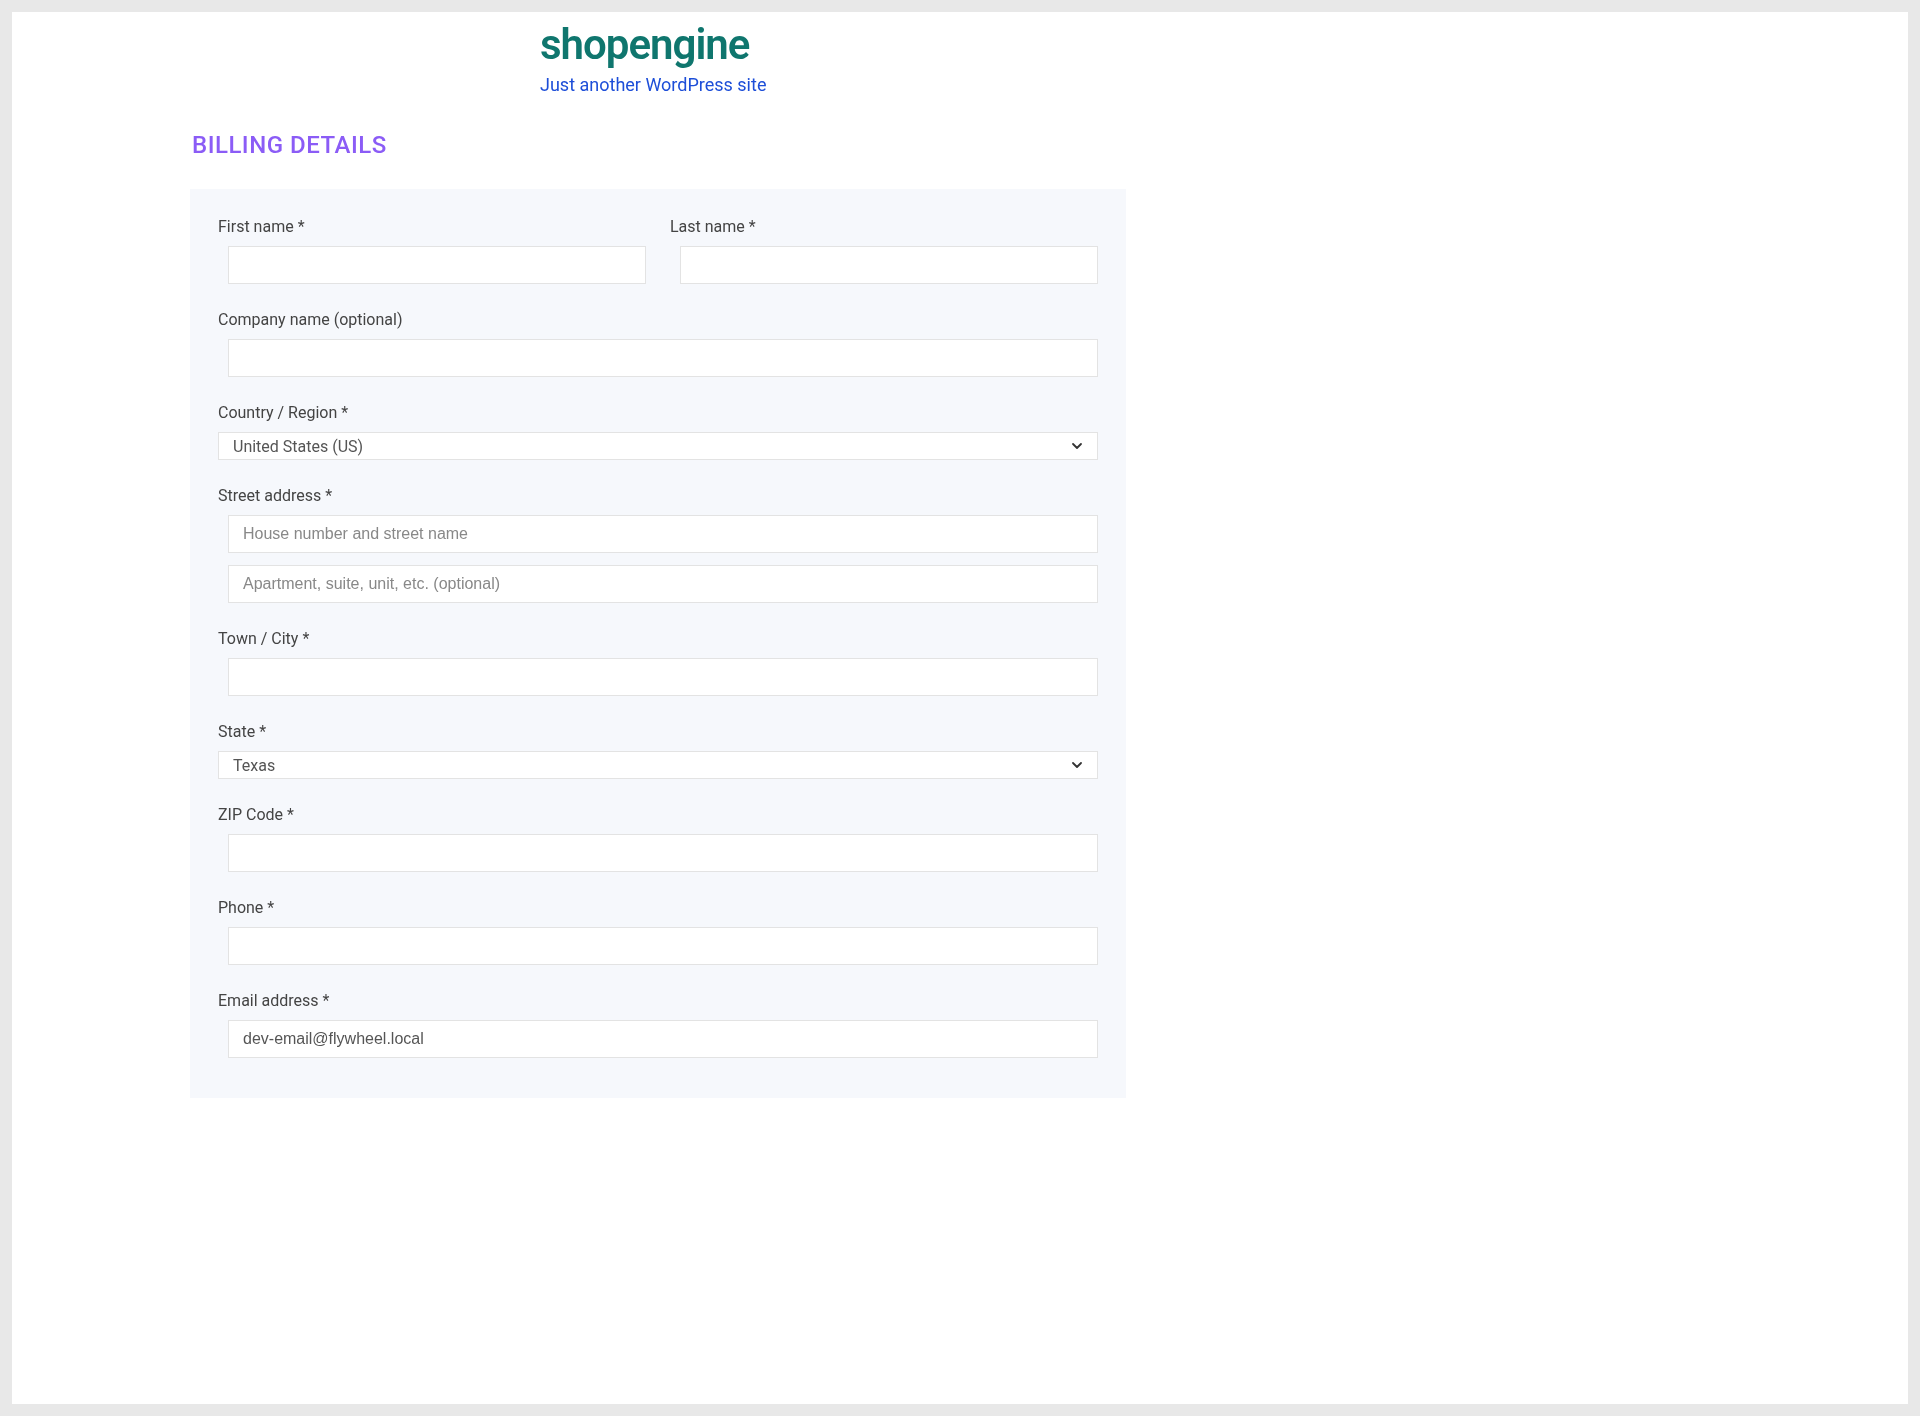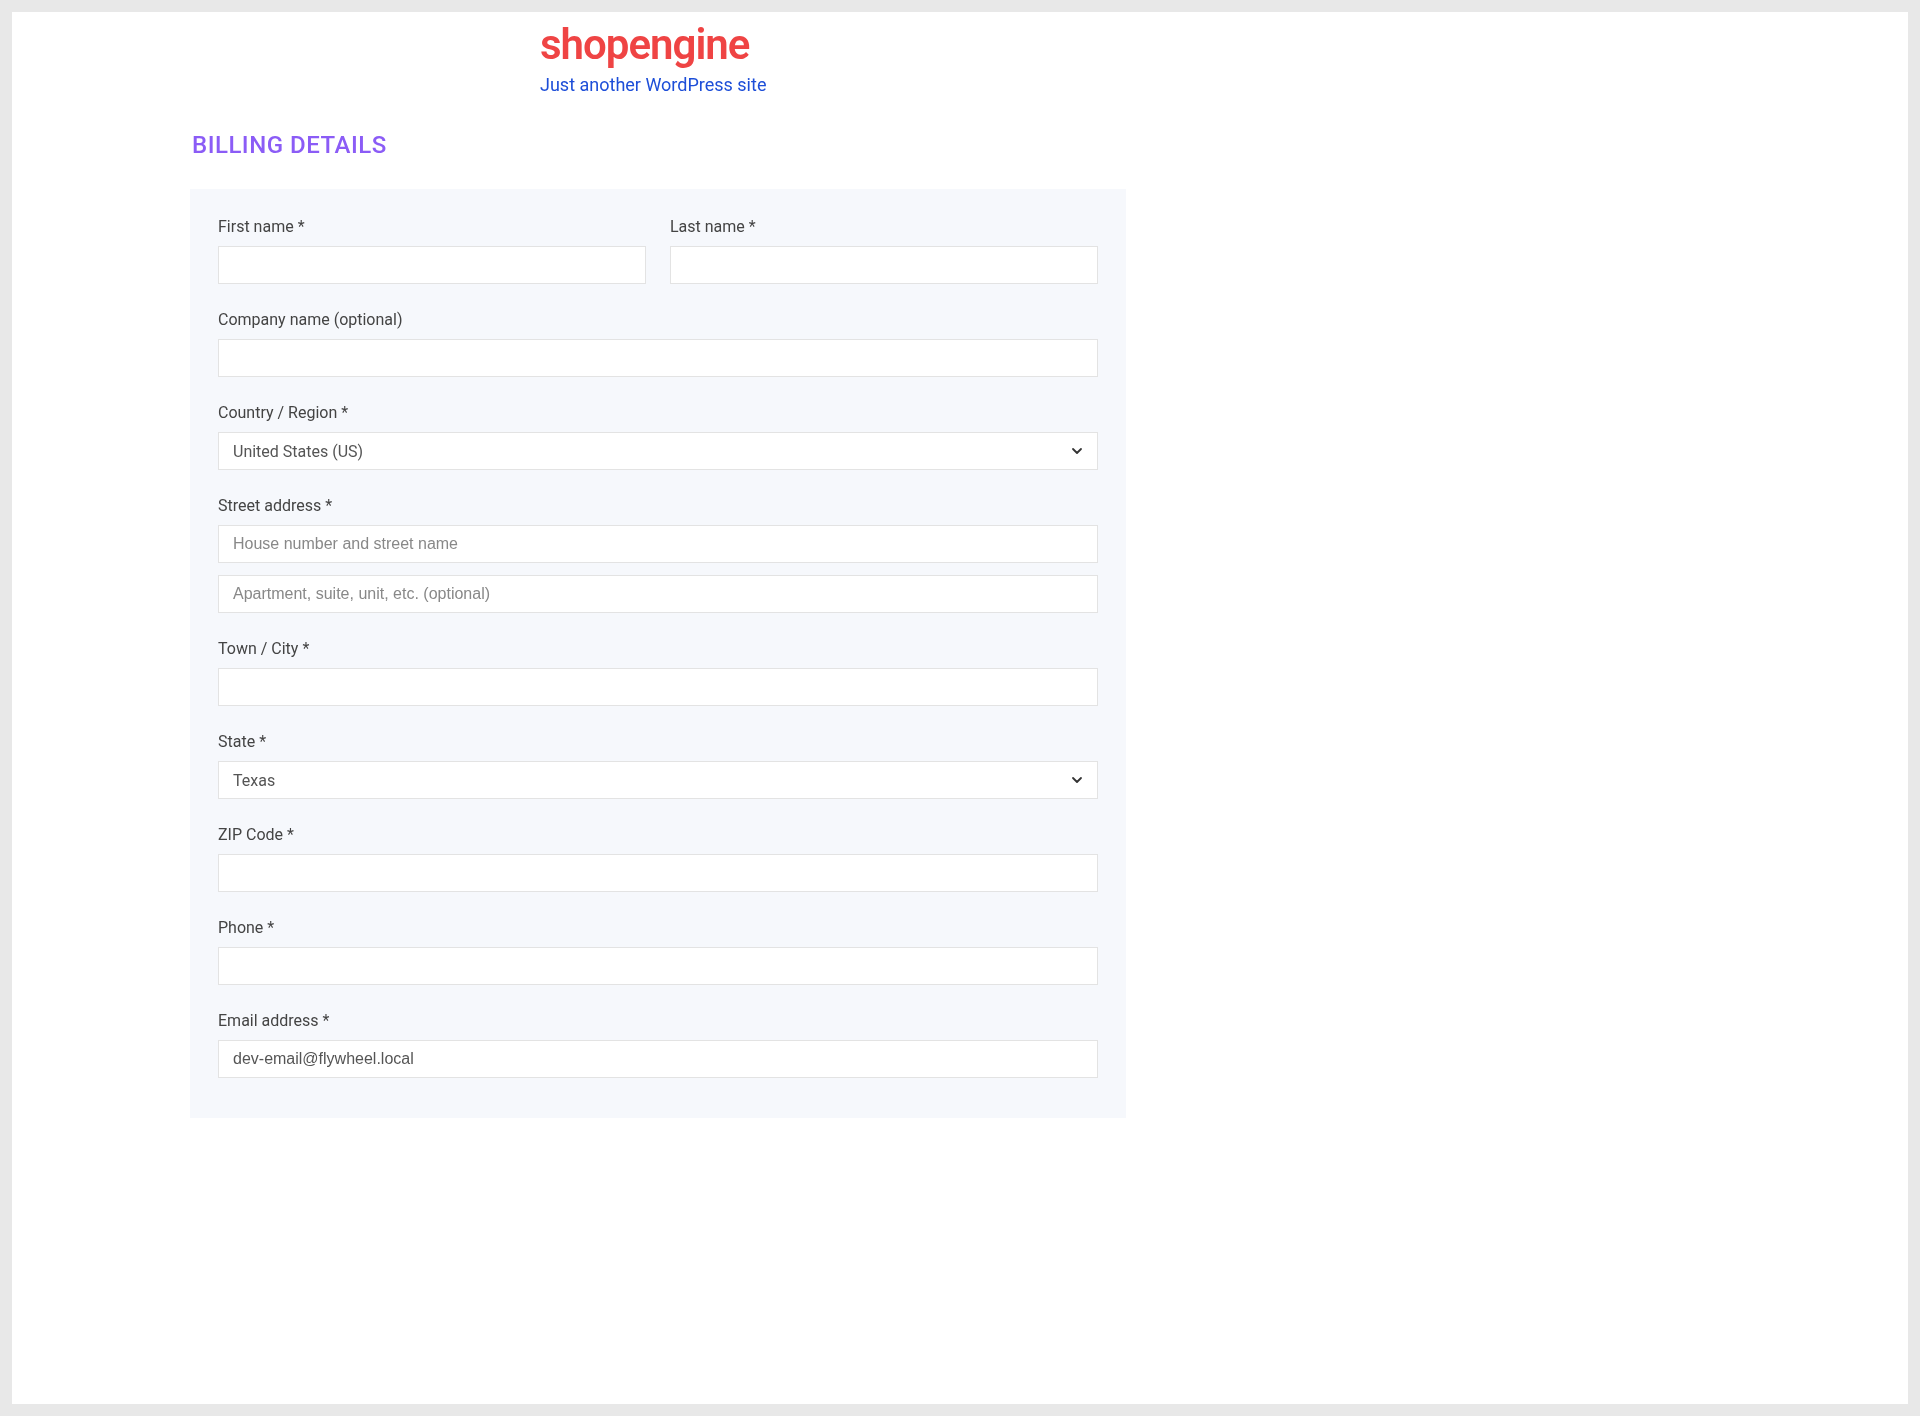--- a/index.html
+++ b/index.html
@@ -14,21 +14,21 @@
       width: 100%;
       min-height: calc(100vh - 24px);
       padding: 10px 0 0 0;
     }
     .header {
       max-width: 1170px;
       margin: 0 auto;
       padding-left: 165px;
     }
     .site-title {
-      color: #ef4444;
+      color: #0f766e;
       font-size: 42px;
       font-weight: 600;
       letter-spacing: -1px;
       line-height: 1.1;
     }
     .tagline {
       color: #1d4ed8;
       font-size: 18px;
       margin-top: 6px;
     }
@@ -66,25 +66,26 @@
       display: inline-block;
     }
     .req { color: #444; }
     input[type="text"], input[type="email"], input[type="tel"] {
       height: 38px;
       border: 1px solid #e3e3e3;
       background: #fff;
       font-size: 16px;
       padding: 0 14px;
       color: #555;
+      margin-left: 10px;
     }
     input::placeholder { color: #888; }
     .select-wrap {
       position: relative;
-      height: 38px;
+      height: 28px;
       background: #fff;
       border: 1px solid #e3e3e3;
       display: flex;
       align-items: center;
       padding: 0 14px;
     }
     .select-value {
       flex: 1;
       color: #555;
       font-size: 16px;

